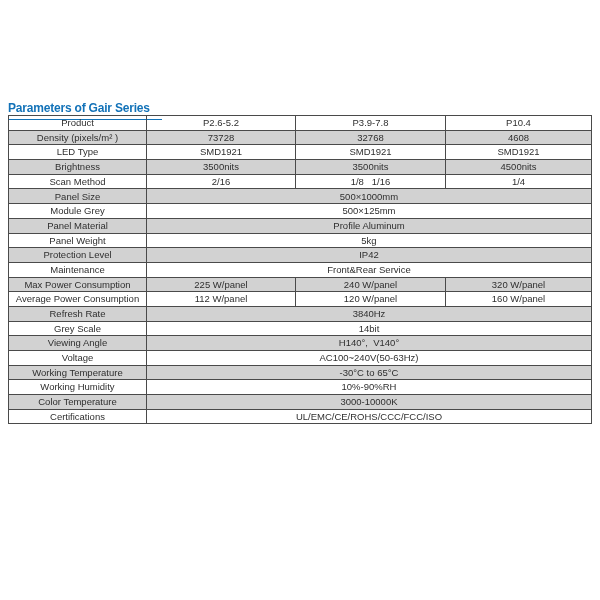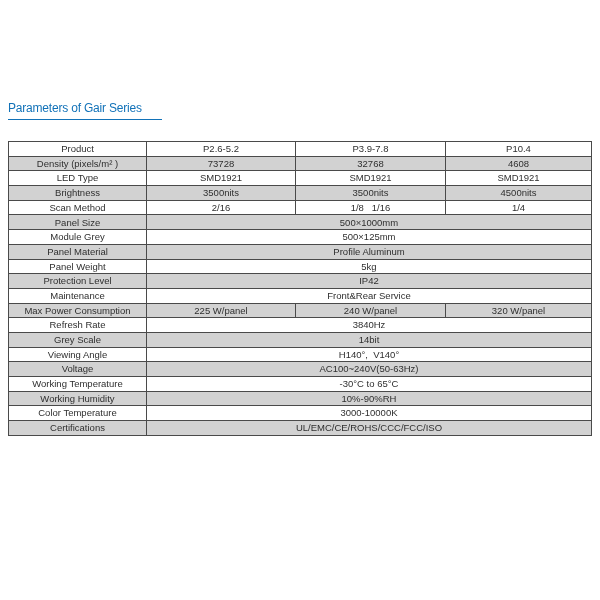--- a/index.html
+++ b/index.html
@@ -18,37 +18,37 @@
     position:relative;
     overflow:hidden;
   }
   .title-block{
     position:absolute;
     left:8px;
     top:101px;
   }
   .page-title{
     font-size:12px;
-    font-weight:normal;
+    font-weight:bold;
     letter-spacing:-0.2px;
     color:var(--accent);
     margin:0;
     line-height:15px;
     white-space:nowrap;
   }
   .title-underline{
     width:154px;
     height:0;
     border-top:1.5px solid var(--accent);
     margin-top:3px;
   }
   table.spec-table{
     position:absolute;
     left:8px;
-    top:141px;
+    top:115px;
     width:583px;
     border-collapse:collapse;
     table-layout:fixed;
     padding-left:15px;
   }
   table.spec-table td{
     border:1px solid var(--border);
     height:14.7px;
     font-size:9.5px;
     line-height:1;
@@ -132,20 +132,26 @@
         <td>Maintenance</td>
         <td colspan="3">Front&amp;Rear Service</td>
       </tr>
       <tr>
         <td>Max Power Consumption</td>
         <td>225 W/panel</td>
         <td>240 W/panel</td>
         <td>320 W/panel</td>
       </tr>
       <tr>
+        <td>Average Power Consumption</td>
+        <td>112 W/panel</td>
+        <td>120 W/panel</td>
+        <td>160 W/panel</td>
+      </tr>
+      <tr>
         <td>Refresh Rate</td>
         <td colspan="3">3840Hz</td>
       </tr>
       <tr>
         <td>Grey Scale</td>
         <td colspan="3">14bit</td>
       </tr>
       <tr>
         <td>Viewing Angle</td>
         <td colspan="3">H140°,  V140°</td>

